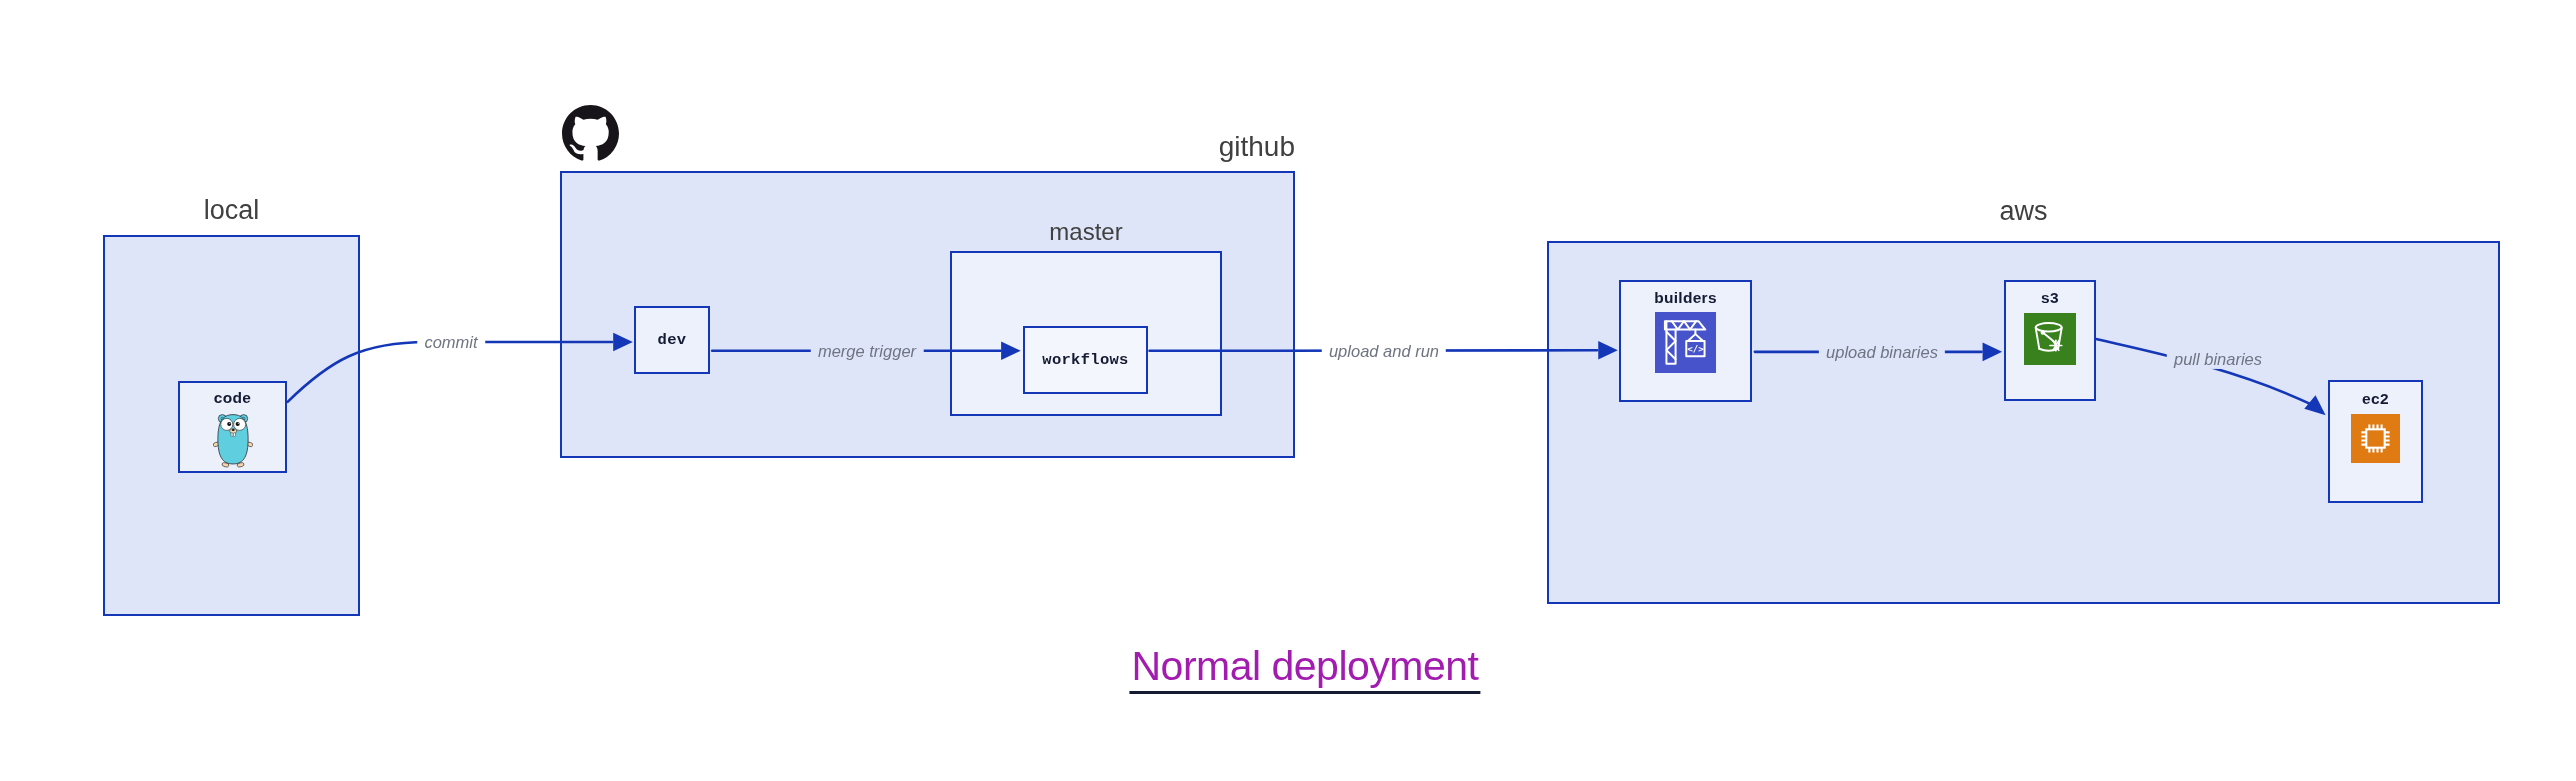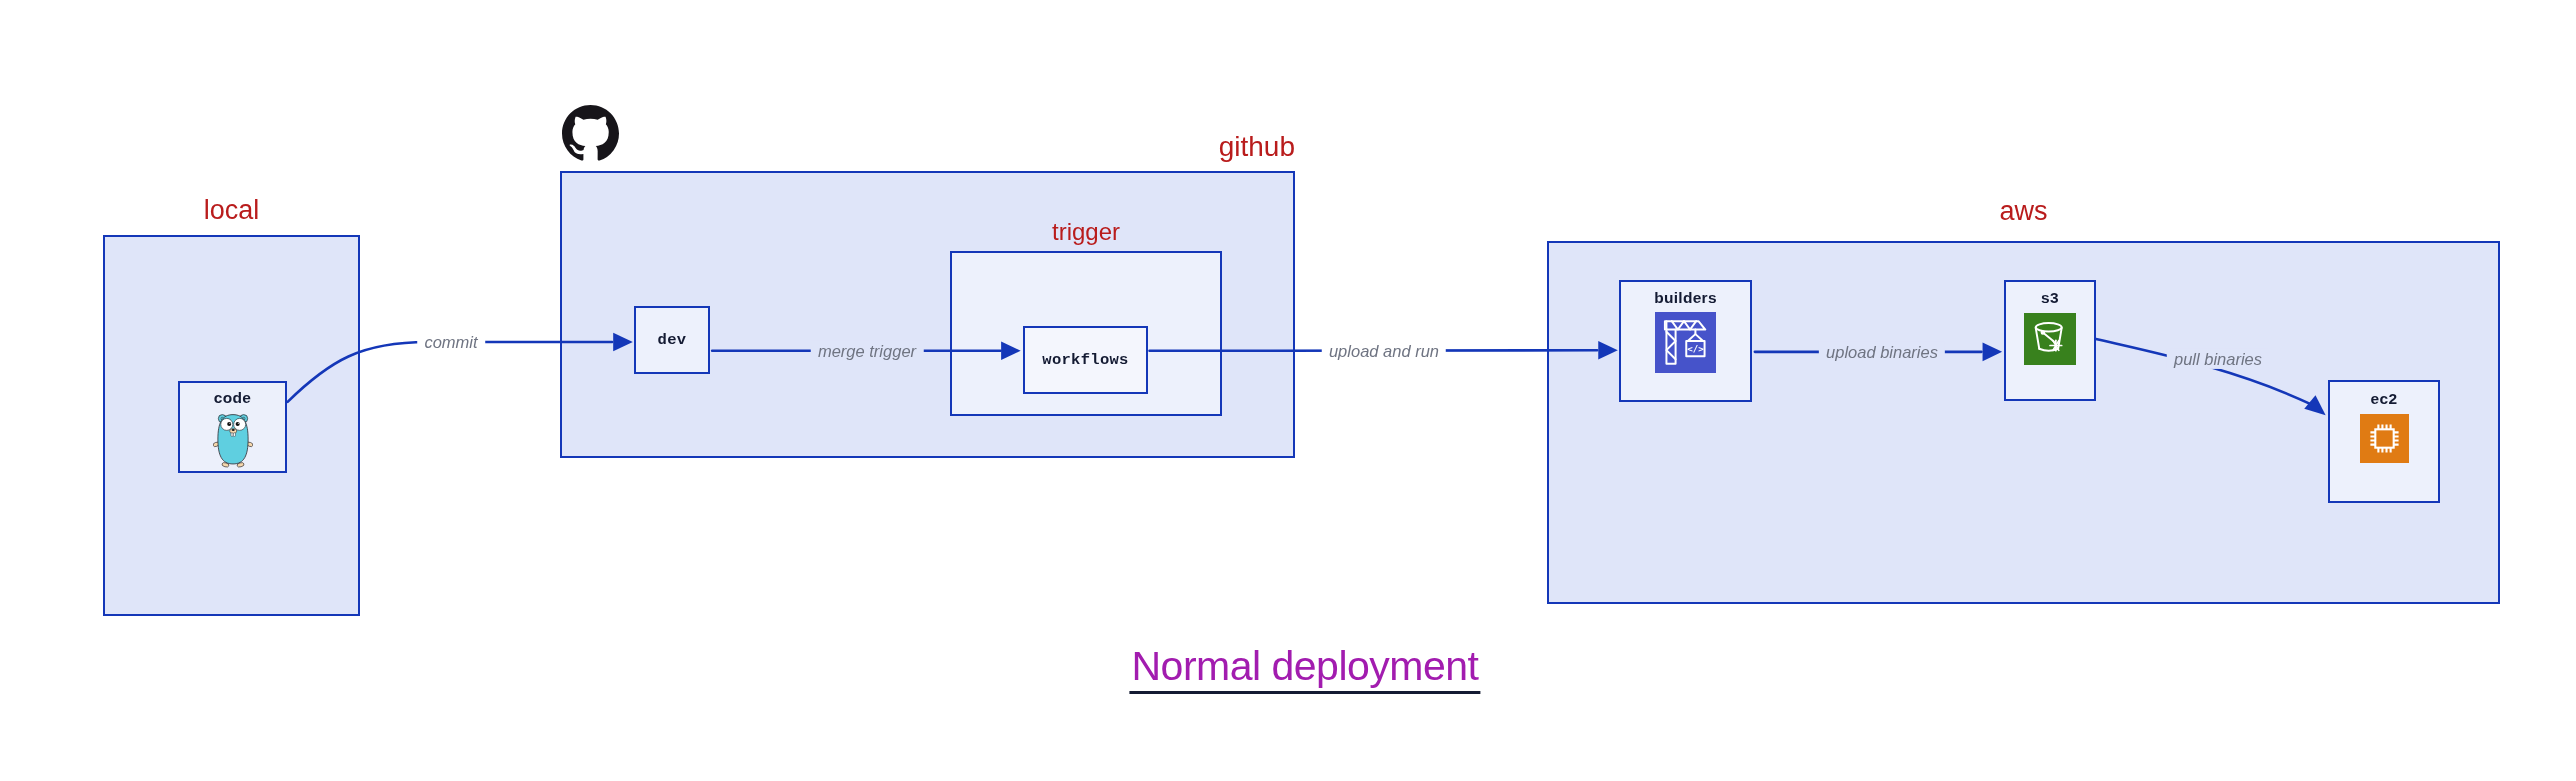--- a/index.html
+++ b/index.html
@@ -13,21 +13,21 @@
   .sub-container{
     position:absolute;background:#edf1fc;border:2.6px solid #1437b8;box-sizing:border-box;z-index:2;
   }
   .node-box{
     position:absolute;background:#edf1fc;border:2.1px solid #1437b8;box-sizing:border-box;z-index:3;
     display:flex;flex-direction:column;align-items:center;
   }
   .node-box.centered{justify-content:center;font-family:Liberation Mono, monospace;}
   .node-label{font-weight:bold;font-size:15.5px;color:#141b33;letter-spacing:0.3px;}
   .container-label{
-    position:absolute;color:#b91c1c;z-index:2;white-space:nowrap;
+    position:absolute;color:#404040;z-index:2;white-space:nowrap;
   }
   .edge-label{
     position:absolute;transform:translate(-50%,-50%);white-space:nowrap;z-index:6;
     font-style:italic;font-size:16.5px;color:#6f7482;padding:1px 7.2px;line-height:1.1;
   }
   .bg-white{background:#ffffff;}
   .bg-outer{background:#dfe5f9;}
   svg.wires{position:absolute;left:0;top:0;z-index:5;pointer-events:none;}
   .icon-tile{display:block;}
   .title-wrap{
@@ -40,21 +40,21 @@
 </style>
 </head>
 <body>
 
 <div class="diagram">
 
   <div class="container-label" style="left:103px;top:195px;width:257px;text-align:center;font-size:27px;">local</div>
 
   <div class="container-label" style="left:1135px;top:131px;width:160px;text-align:right;font-size:28px;">github</div>
 
-  <div class="container-label" style="left:950px;top:218px;width:272px;text-align:center;font-size:24px;">trigger</div>
+  <div class="container-label" style="left:950px;top:218px;width:272px;text-align:center;font-size:24px;">master</div>
 
   <div class="container-label" style="left:1547px;top:196px;width:953px;text-align:center;font-size:27px;">aws</div>
 
   <svg style="position:absolute;left:562px;top:105px;z-index:2;" width="57" height="57" viewBox="0 0 16 16">
     <path fill="#17151a" fill-rule="evenodd" d="M8 0C3.58 0 0 3.58 0 8c0 3.54 2.29 6.53 5.47 7.59.4.07.55-.17.55-.38 0-.19-.01-.82-.01-1.49-2.01.37-2.53-.49-2.69-.94-.09-.23-.48-.94-.82-1.13-.28-.15-.68-.52-.01-.53.63-.01 1.08.58 1.23.82.72 1.21 1.87.87 2.33.66.07-.52.28-.87.51-1.07-1.78-.2-3.64-.89-3.64-3.95 0-.87.31-1.59.82-2.15-.08-.2-.36-1.02.08-2.12 0 0 .67-.21 2.2.82.64-.18 1.32-.27 2-.27s1.36.09 2 .27c1.53-1.04 2.2-.82 2.2-.82.44 1.1.16 1.92.08 2.12.51.56.82 1.27.82 2.15 0 3.07-1.87 3.75-3.65 3.95.29.25.54.73.54 1.48 0 1.07-.01 1.93-.01 2.2 0 .21.15.46.55.38A8.01 8.01 0 0 0 16 8c0-4.42-3.58-8-8-8z"></path>
   </svg>
 
   <div class="container-box" style="left:103px;top:235px;width:257px;height:381px;"></div>
 
   <div class="container-box" style="left:560px;top:171px;width:735px;height:287px;"></div>
@@ -139,21 +139,21 @@
 
       <g stroke="#ffffff" stroke-width="2.6" stroke-linecap="round">
         <path d="M40 50 H58"></path>
         <path d="M44.5 42.5 L53.5 57.5"></path>
         <path d="M53.5 42.5 L44.5 57.5"></path>
         <path d="M49 42 V58"></path>
       </g>
     </svg>
   </div>
 
-  <div class="node-box" style="left:2328px;top:380px;width:112px;height:123px;padding-top:8.2px;">
+  <div class="node-box" style="left:2328px;top:380px;width:95px;height:123px;padding-top:8.2px;">
     <span class="node-label">ec2</span>
     <svg class="icon-tile" style="margin-top:6.2px;" width="49" height="49" viewBox="0 0 80 80">
       <rect x="0" y="0" width="80" height="80" fill="#e07b13"></rect>
       <g stroke="#ffffff" stroke-width="3.4" fill="none">
         <rect x="25" y="25" width="30" height="30"></rect>
 
         <path d="M30 17 V25 M36.6 17 V25 M43.3 17 V25 M50 17 V25"></path>
 
         <path d="M30 55 V63 M36.6 55 V63 M43.3 55 V63 M50 55 V63"></path>
 

